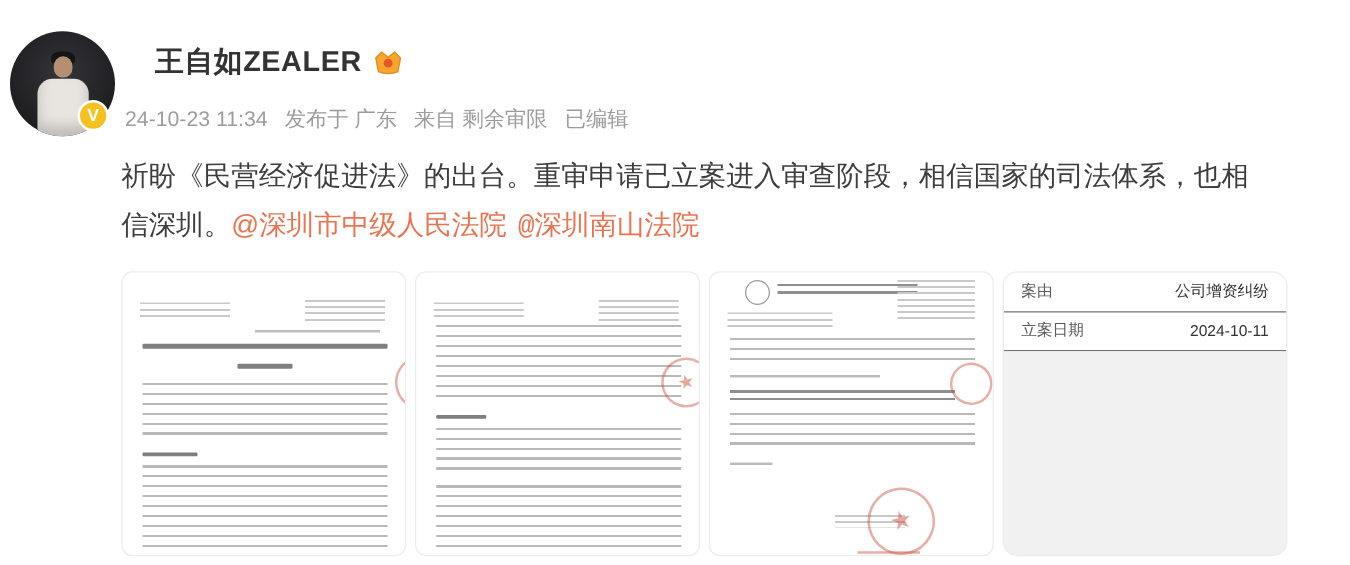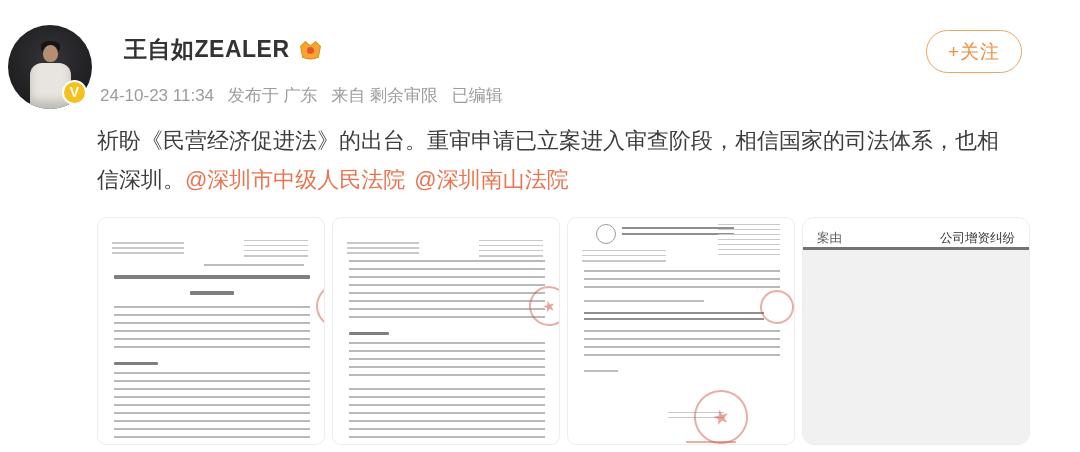--- a/index.html
+++ b/index.html
@@ -31,21 +31,21 @@
 
   .follow-btn { position:absolute; right:58px; top:30px; height:43px; padding:0 21px;
     border:1.5px solid #f2a261; border-radius:22px; background:#fff; color:#ee8f3f;
     font-size:19px; line-height:40px; letter-spacing:1px; cursor:pointer;
     font-family:inherit; }
 
   
   .post-text { position:absolute; left:97px; top:121px; width:912px;
     font-size:22px; line-height:39px; color:#3d3d3d; word-break:break-all; }
   .mention { color:#eb7350; text-decoration:none; cursor:pointer; }
-  .mention + .mention { margin-left:9px; }
+  .mention + .mention { margin-left:9px;font-family:Liberation Mono, monospace; }
 
   
   .attach-row { position:absolute; left:97px; top:217px; display:flex; gap:7px; }
   .panel { position:relative; width:228px; height:228px; background:#ffffff;
     border:1px solid #ededed; border-radius:9px; overflow:hidden; cursor:pointer; }
 
   
   .ln   { position:absolute; background:repeating-linear-gradient(to bottom,#b9b9b9 0,#b9b9b9 2px,transparent 2px,transparent 8px); }
   .ln-t { position:absolute; background:repeating-linear-gradient(to bottom,#c9c9c9 0,#c9c9c9 1.5px,transparent 1.5px,transparent 5px); }
   .ln-d { position:absolute; background:repeating-linear-gradient(to bottom,#8f8f8f 0,#8f8f8f 2px,transparent 2px,transparent 6px); }
@@ -55,22 +55,22 @@
     color:rgba(205,75,60,.5); text-align:center; transform:rotate(-14deg); }
   .seal .star { font-size:15px; line-height:1; position:absolute; left:50%; top:50%;
     transform:translate(-50%,-50%); }
   .logo-circ { position:absolute; border:1.5px solid #9a9a9a; border-radius:50%; }
 
   
   .case-card { position:relative; width:228px; height:228px; background:#f1f1f2;
     border:1px solid #ececec; border-radius:12px; overflow:hidden; display:flex;
     flex-direction:column; cursor:pointer; }
   .case-rows { background:#ffffff; }
-  .case-row { height:31.5px; display:flex; justify-content:space-between; align-items:flex-end;
-    padding:0 14px; border-bottom:3px solid #737373; }
+  .case-row { height:31.5px; display:flex; justify-content:space-between; align-items:center;
+    padding:0 14px; border-bottom:1px solid #737373; }
   .case-row .lbl { font-size:12.5px; color:#5a5a5a; }
   .case-row .val { font-size:12.5px; color:#333333; font-weight:normal; }
   .case-fill { flex:1; background:#f1f1f2; }
 </style>
 </head>
 <body>
 
 <div class="stage">
 
   <div class="avatar">
@@ -88,21 +88,20 @@
     </svg>
   </div>
 
   <div class="meta-row">
     <span>24-10-23 11:34</span>
     <span>发布于 广东</span>
     <span>来自 剩余审限</span>
     <span>已编辑</span>
   </div>
 
-  <button class="follow-btn">+关注</button>
 
   <div class="post-text">
     <span>祈盼《民营经济促进法》的出台。重审申请已立案进入审查阶段，相信国家的司法体系，也相信深圳。</span><a class="mention">@深圳市中级人民法院</a><a class="mention">@深圳南山法院</a>
   </div>
 
   <div class="attach-row">
 
     <div class="panel">
       <div class="ln-t" style="left:14px; top:24px; width:72px; height:14px;"></div>
       <div class="ln-t" style="left:146px; top:22px; width:64px; height:19px;"></div>
@@ -144,18 +143,22 @@
       </div>
       <div class="thin" style="left:118px; top:223px; width:50px; background:rgba(205,75,60,.45);"></div>
     </div>
 
     <div class="case-card">
       <div class="case-rows">
         <div class="case-row">
           <span class="lbl">案由</span>
           <span class="val">公司增资纠纷</span>
         </div>
+        <div class="case-row">
+          <span class="lbl">立案日期</span>
+          <span class="val">2024-10-11</span>
+        </div>
       </div>
       <div class="case-fill"></div>
     </div>
 
   </div>
 </div>
 
 </body></html>

